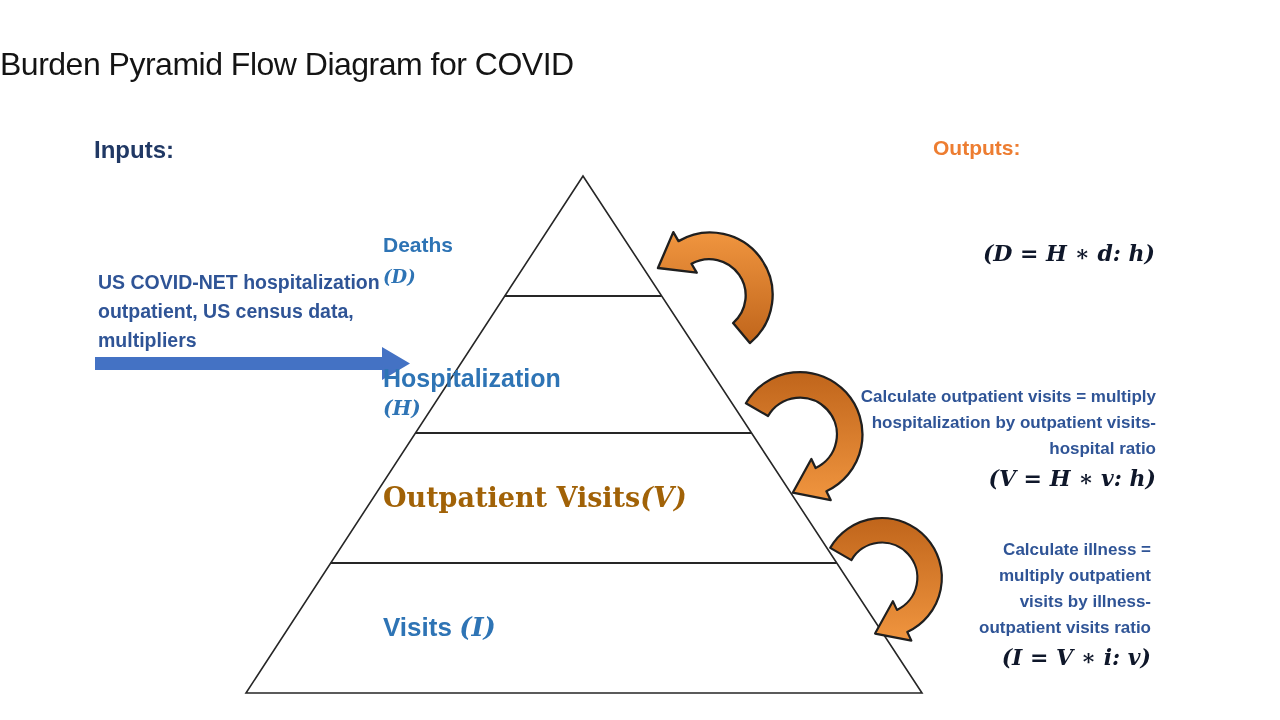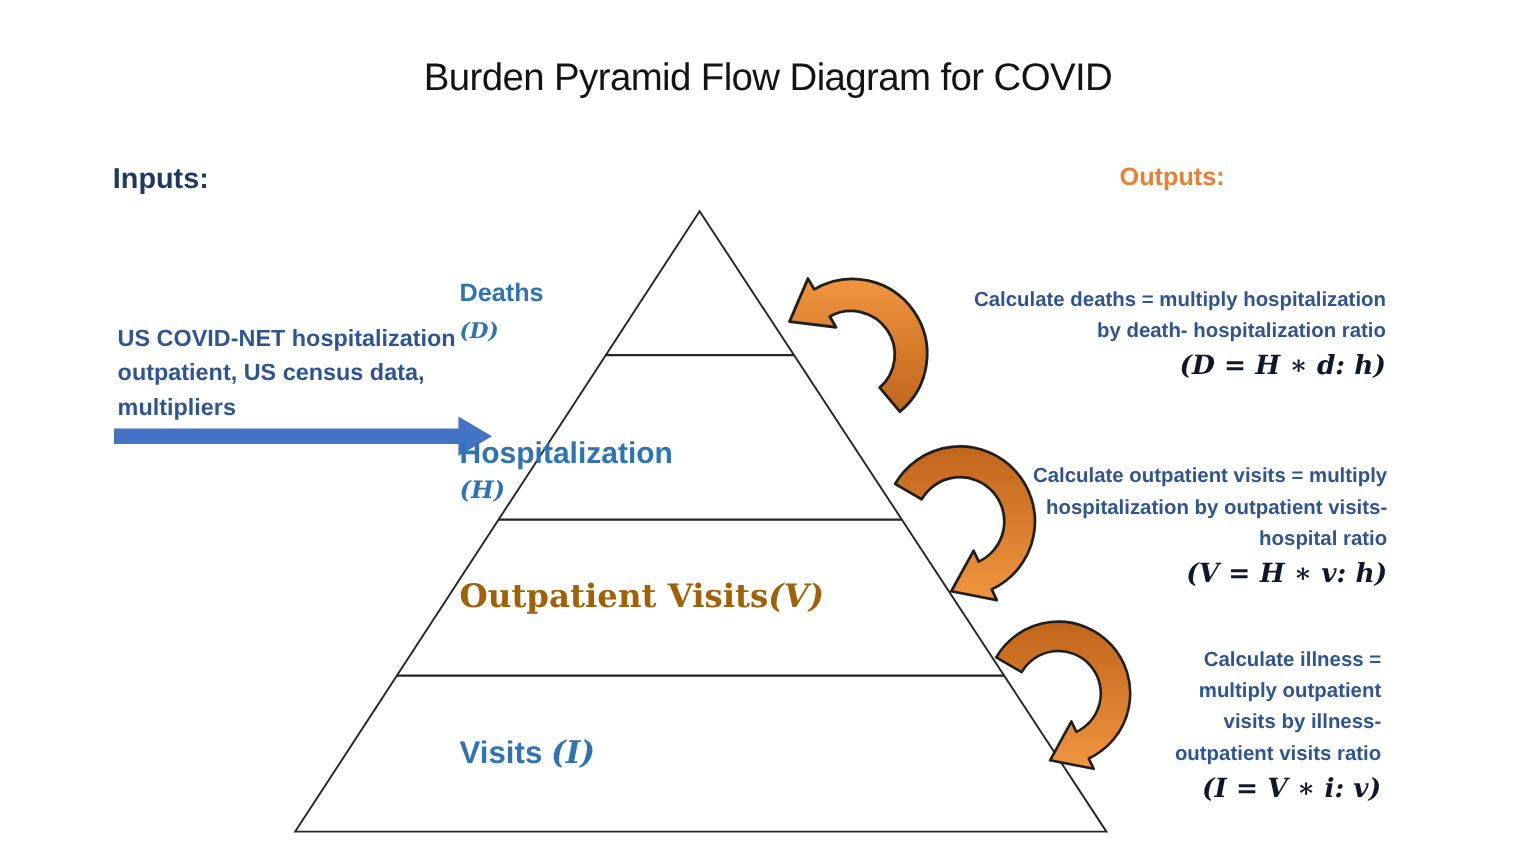--- a/index.html
+++ b/index.html
@@ -1,21 +1,21 @@
 <!DOCTYPE html>
 <html><head>
 <meta charset="utf-8">
 <style>
   html,body{margin:0;padding:0;}
   body{width:1280px;height:720px;background:#ffffff;overflow:hidden;
        font-family:"Liberation Sans",sans-serif;position:relative;}
   .abs{position:absolute;}
   .pre{white-space:pre-line;}
 
-  .title{left:0;top:46px;width:1280px;text-align:center;
+  .title{left:0;top:46px;width:1280px;
          font-size:32px;letter-spacing:-0.5px;color:#141414;font-weight:400;}
 
   .inputs-label{left:94px;top:136px;font-size:24px;font-weight:bold;color:#203864;}
   .outputs-label{left:933px;top:136px;font-size:21px;font-weight:bold;color:#ED7D31;}
 
   .input-desc{left:98px;top:268px;width:330px;font-size:19.5px;font-weight:bold;
               color:#2F5496;line-height:29px;}
 
   .pyr-text{left:383px;width:400px;text-align:left;color:#2E74B5;}
   .lvl-label{font-weight:bold;}
@@ -82,22 +82,20 @@
 <div class="abs pyr-text deaths-sym sym">(D)</div>
 
 <div class="abs pyr-text hosp-label lvl-label">Hospitalization</div>
 <div class="abs pyr-text hosp-sym sym">(H)</div>
 
 <div class="abs pyr-text outp-label lvl-label"><span>Outpatient Visits</span><span class="sym">(V)</span></div>
 
 <div class="abs pyr-text illness-label lvl-label"><span>Visits</span> <span class="sym">(I)</span></div>
 
 <div class="abs step step1">
-  <div class="pre">Calculate deaths = multiply hospitalization
-by death- hospitalization ratio</div>
   <div class="formula">(D = H ∗ d: h)</div>
 </div>
 
 <div class="abs step step2">
   <div class="pre">Calculate outpatient visits = multiply
 hospitalization by outpatient visits-
 hospital ratio</div>
   <div class="formula">(V = H ∗ v: h)</div>
 </div>
 

